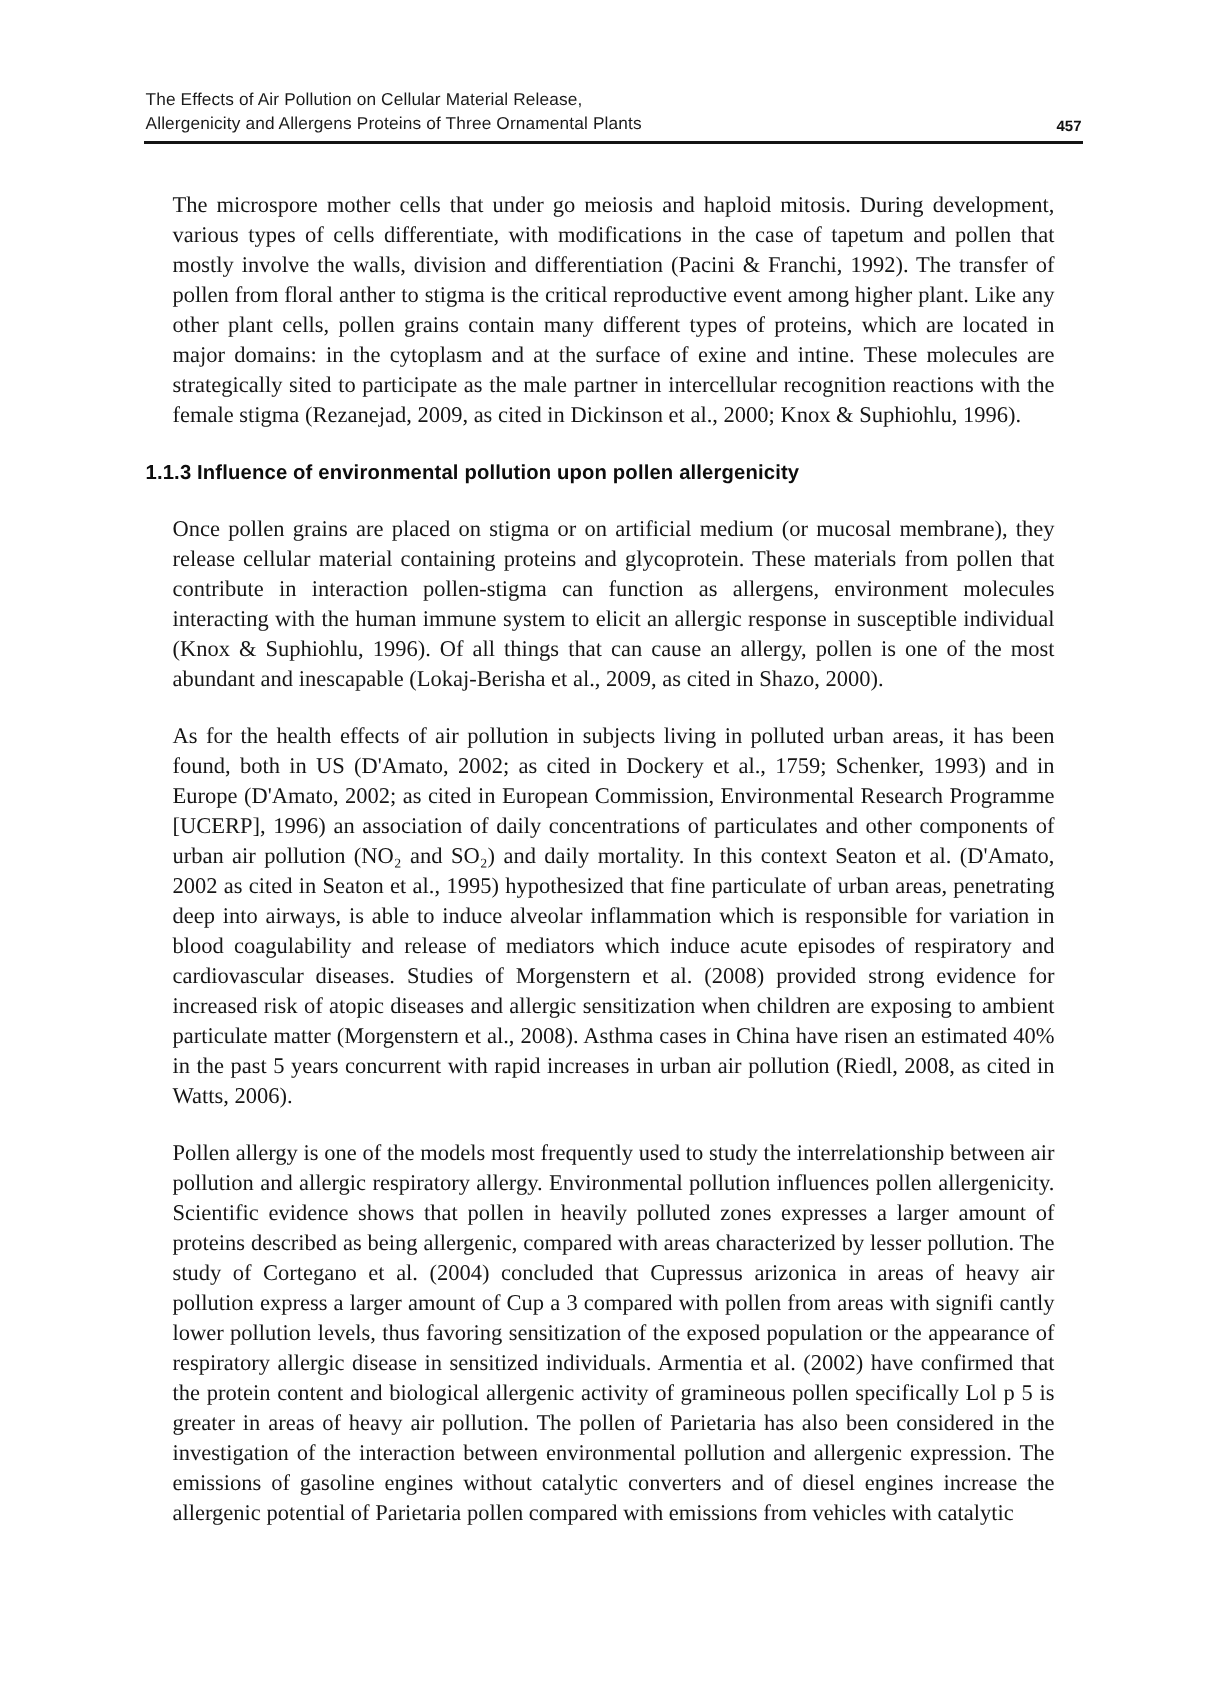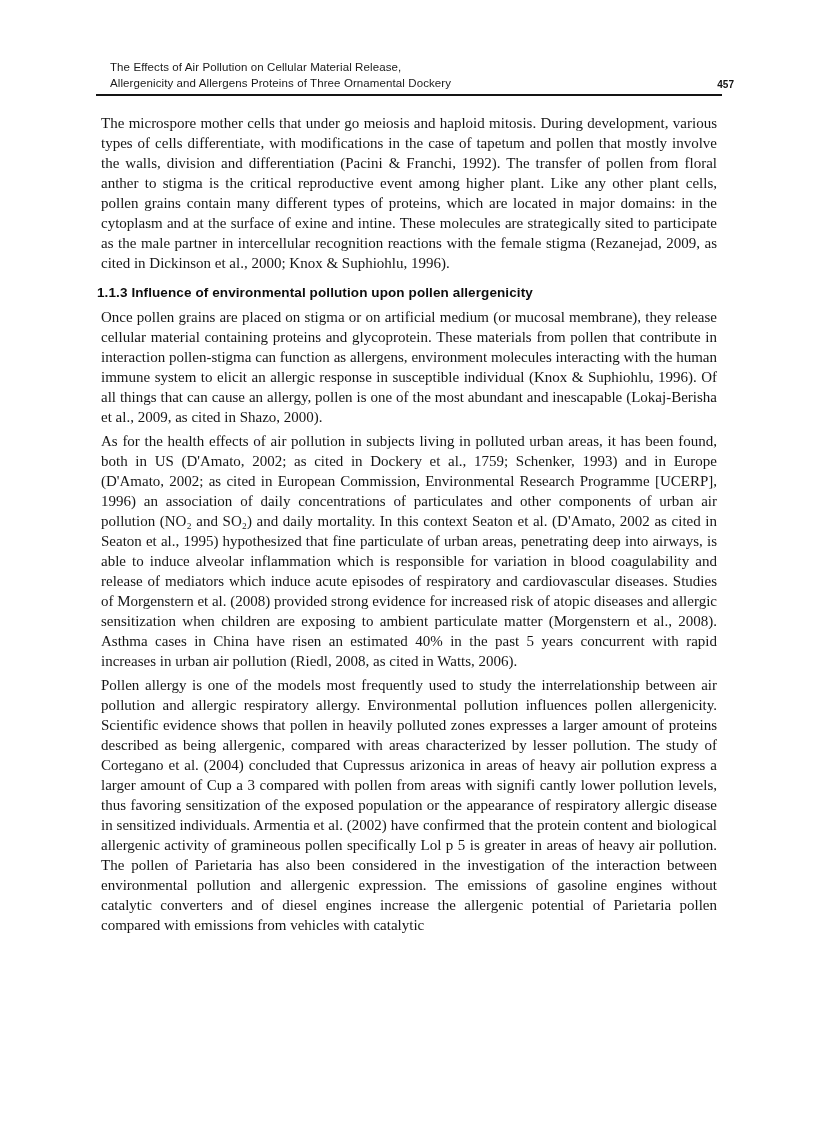--- a/index.html
+++ b/index.html
@@ -9,21 +9,21 @@
   }
   .page {
     position: relative;
     width: 816px;
     height: 1123px;
     background: #ffffff;
     overflow: hidden;
   }
   .running-header {
     position: absolute;
-    left: 110px;
+    left: 97px;
     top: 60px;
     width: 624px;
     display: flex;
     justify-content: space-between;
     align-items: flex-end;
     font-family: "Liberation Sans", sans-serif;
     color: #1a1a1a;
   }
   .running-header .header-lines {
     font-size: 11.5px;
@@ -50,21 +50,21 @@
     left: 97px;
     top: 109px;
     width: 624px;
     font-family: "Liberation Serif", serif;
     font-size: 15px;
     line-height: 20px;
     text-align: justify;
     color: #161616;
   }
   .page-body p.body-paragraph {
-    margin: 4px;
+    margin: 18px;
   }
   .page-body h2.section-heading {
     font-family: "Liberation Sans", sans-serif;
     font-size: 13.5px;
     line-height: 20px;
     font-weight: 700;
     color: #0d0d0d;
     text-align: left;
     margin: 10px 0 0 0;
     letter-spacing: 0.1px;
@@ -73,21 +73,21 @@
   }
 </style>
 </head>
 <body>
 
 <div class="page">
 
   <div class="running-header">
     <div class="header-lines">
       <div>The Effects of Air Pollution on Cellular Material Release,</div>
-      <div>Allergenicity and Allergens Proteins of Three Ornamental Dockery</div>
+      <div>Allergenicity and Allergens Proteins of Three Ornamental Plants</div>
     </div>
     <div class="page-number">457</div>
   </div>
 
   <div class="header-rule"></div>
 
   <div class="page-body">
       <p class="body-paragraph"><span>The microspore mother cells that under go meiosis and haploid mitosis. During development, various types of cells differentiate, with modifications in the case of tapetum and pollen that mostly involve the walls, division and differentiation (Pacini &amp; Franchi, 1992). The transfer of pollen from floral anther to stigma is the critical reproductive event among higher plant. Like any other plant cells, pollen grains contain many different types of proteins, which are located in major domains: in the cytoplasm and at the surface of exine and intine. These molecules are strategically sited to participate as the male partner in intercellular recognition reactions with the female stigma (Rezanejad, 2009, as cited in Dickinson et al., 2000; Knox &amp; Suphiohlu, 1996).</span></p>
       <h2 class="section-heading"><span>1.1.3 Influence of environmental pollution upon pollen allergenicity</span></h2>
       <p class="body-paragraph"><span>Once pollen grains are placed on stigma or on artificial medium (or mucosal membrane), they release cellular material containing proteins and glycoprotein. These materials from pollen that contribute in interaction pollen-stigma can function as allergens, environment molecules interacting with the human immune system to elicit an allergic response in susceptible individual (Knox &amp; Suphiohlu, 1996). Of all things that can cause an allergy, pollen is one of the most abundant and inescapable (Lokaj-Berisha et al., 2009, as cited in Shazo, 2000).</span></p>

